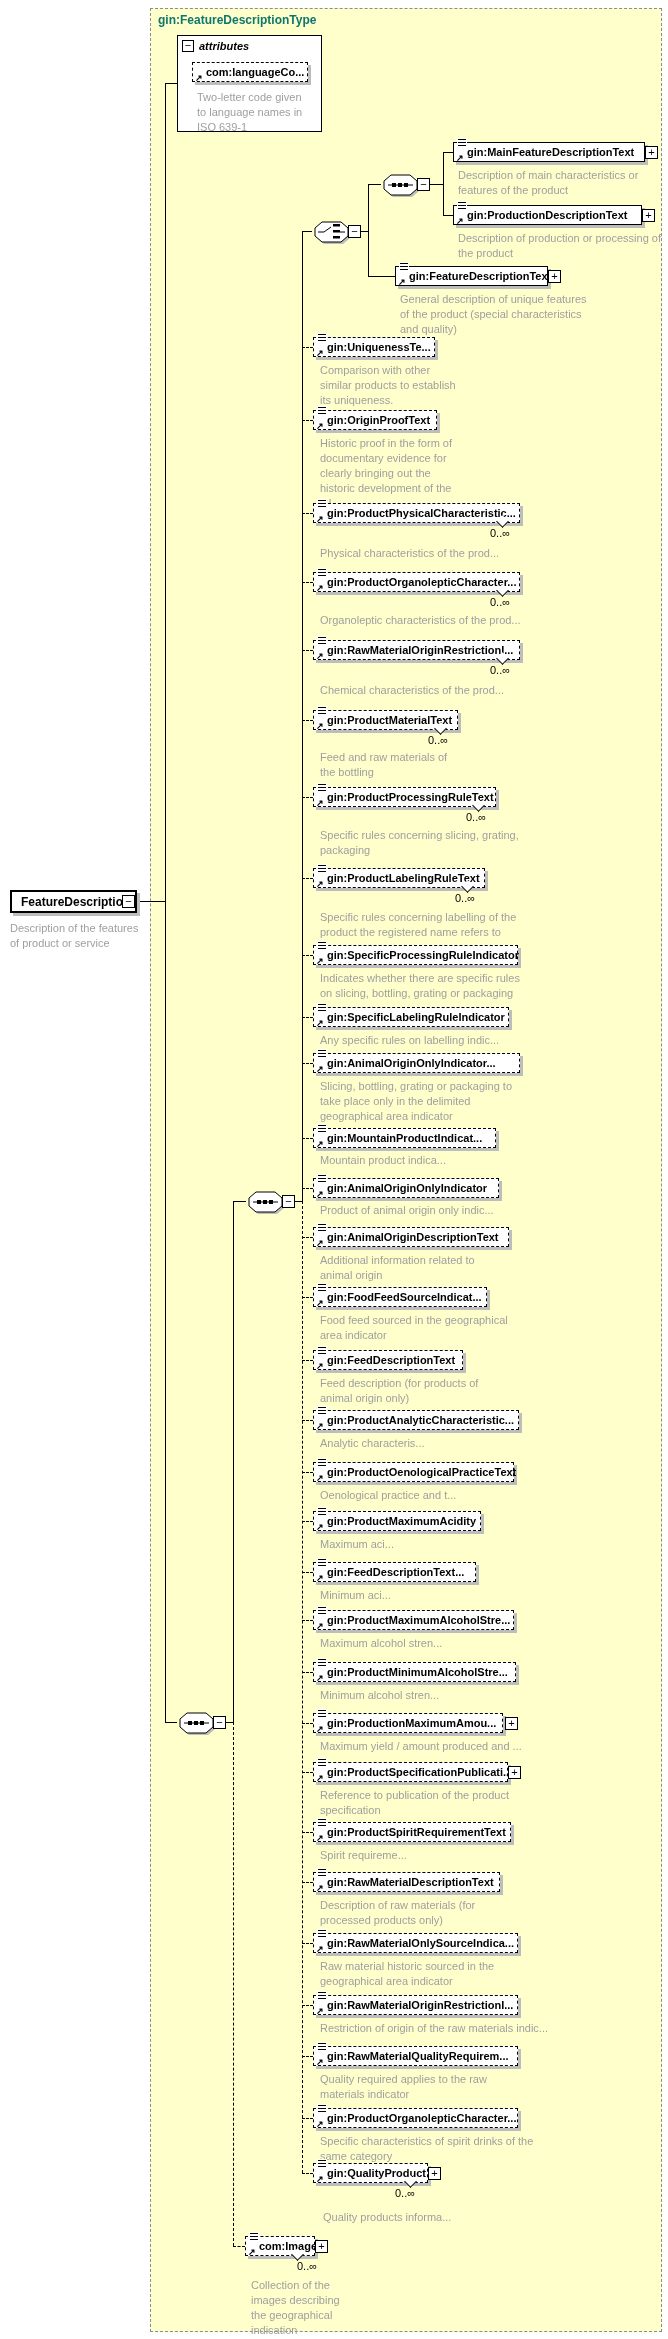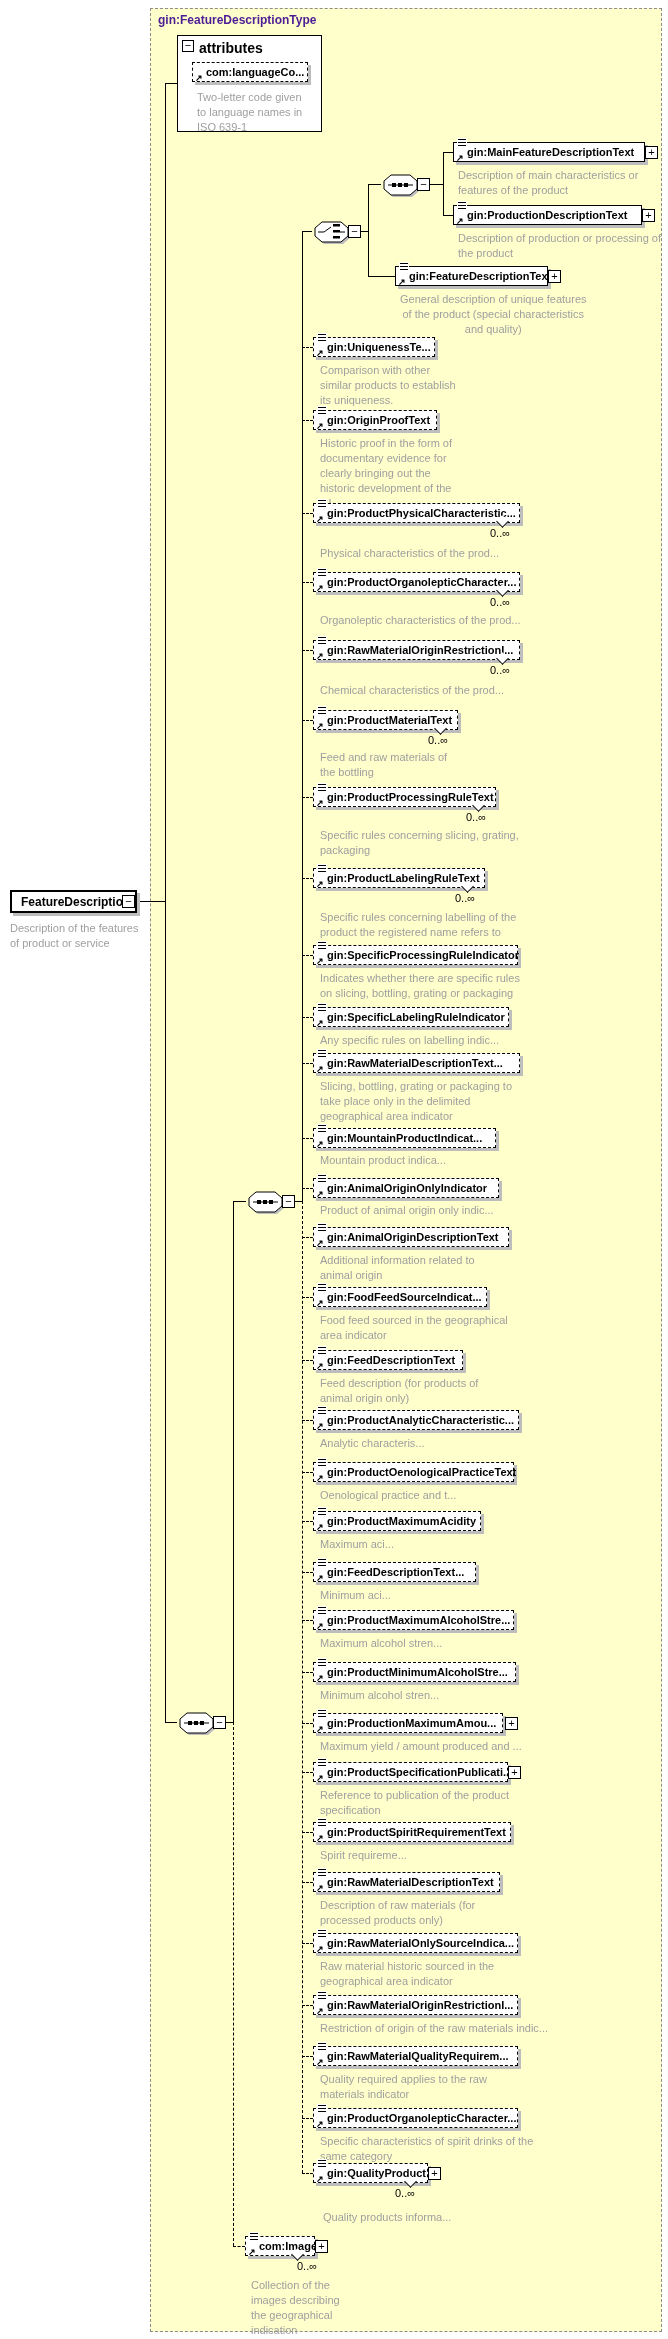--- a/index.html
+++ b/index.html
@@ -1,24 +1,24 @@
 <!DOCTYPE html>
 <html><head>
 <meta charset="utf-8">
 <style>
   html,body{margin:0;padding:0;}
   body{width:668px;height:2339px;position:relative;background:#fff;
        font-family:"Liberation Sans",sans-serif;}
   .abs{position:absolute;}
   
   .typebox{background:#FFFFCC;border:1px dashed #8c8c8c;}
-  .typetitle{font-weight:bold;font-size:12px;color:#4c1d95;white-space:nowrap;}
+  .typetitle{font-weight:bold;font-size:12px;color:#0f766e;white-space:nowrap;}
   
   .attrbox{background:#fff;border:1px solid #000;}
-  .attrlabel{font-size:14px;font-weight:bold;color:#000;white-space:nowrap;}
+  .attrlabel{font-style:italic;font-size:11px;font-weight:bold;color:#000;white-space:nowrap;}
   
   .el{height:20px;background:#fff;border:1px dashed #000;box-shadow:3px 3px 0 #bdbdbd;
       display:flex;align-items:center;padding-left:13px;font-weight:bold;font-size:11px;
       white-space:nowrap;box-sizing:border-box;color:#000;}
   .el.solid{border-style:solid;}
   .el.rootel{border-width:2px;height:23px;font-size:12px;padding-left:9px;}
   
   .tg{position:absolute;left:3px;top:-5px;width:10px;height:9px;background:#fff;}
   .tg::after{content:"";position:absolute;left:1px;right:1px;top:1px;bottom:0;
       background:repeating-linear-gradient(to bottom,#000 0 1px,transparent 1px 3px);}
@@ -177,21 +177,21 @@
 <div class="abs pm" style="left:642px;top:209px;">+</div>
 <div class="abs ann" style="left:458px;top:231px;">Description of production or processing of
 the product</div>
 
 <div class="abs el solid" style="left:395px;top:266px;width:153px;">
   <i class="tg"></i>
     <b class="rg">↗</b>
   <span>gin:FeatureDescriptionText</span>
 </div>
 <div class="abs pm" style="left:548px;top:270px;">+</div>
-<div class="abs ann" style="left:400px;top:292px;text-align:center;">General description of unique features
+<div class="abs ann" style="left:400px;top:292px;">General description of unique features
 of the product (special characteristics
 and quality)</div>
 
 <div class="abs el" style="left:313px;top:337px;width:122px;">
   <i class="tg"></i>
     <b class="rg">↗</b>
   <span>gin:UniquenessTe...</span>
 </div>
 <div class="abs ann" style="left:320px;top:363px;">Comparison with other
 similar products to establish
@@ -276,21 +276,21 @@
 <div class="abs el" style="left:313px;top:1007px;width:196px;">
   <i class="tg"></i>
     <b class="rg">↗</b>
   <span>gin:SpecificLabelingRuleIndicator</span>
 </div>
 <div class="abs ann" style="left:320px;top:1033px;">Any specific rules on labelling indic...</div>
 
 <div class="abs el" style="left:313px;top:1053px;width:207px;">
   <i class="tg"></i>
     <b class="rg">↗</b>
-  <span>gin:RawMaterialDescriptionText...</span>
+  <span>gin:AnimalOriginOnlyIndicator...</span>
 </div>
 <div class="abs ann" style="left:320px;top:1079px;">Slicing, bottling, grating or packaging to
 take place only in the delimited
 geographical area indicator</div>
 
 <div class="abs el" style="left:313px;top:1128px;width:183px;">
   <i class="tg"></i>
     <b class="rg">↗</b>
   <span>gin:MountainProductIndicat...</span>
 </div>

